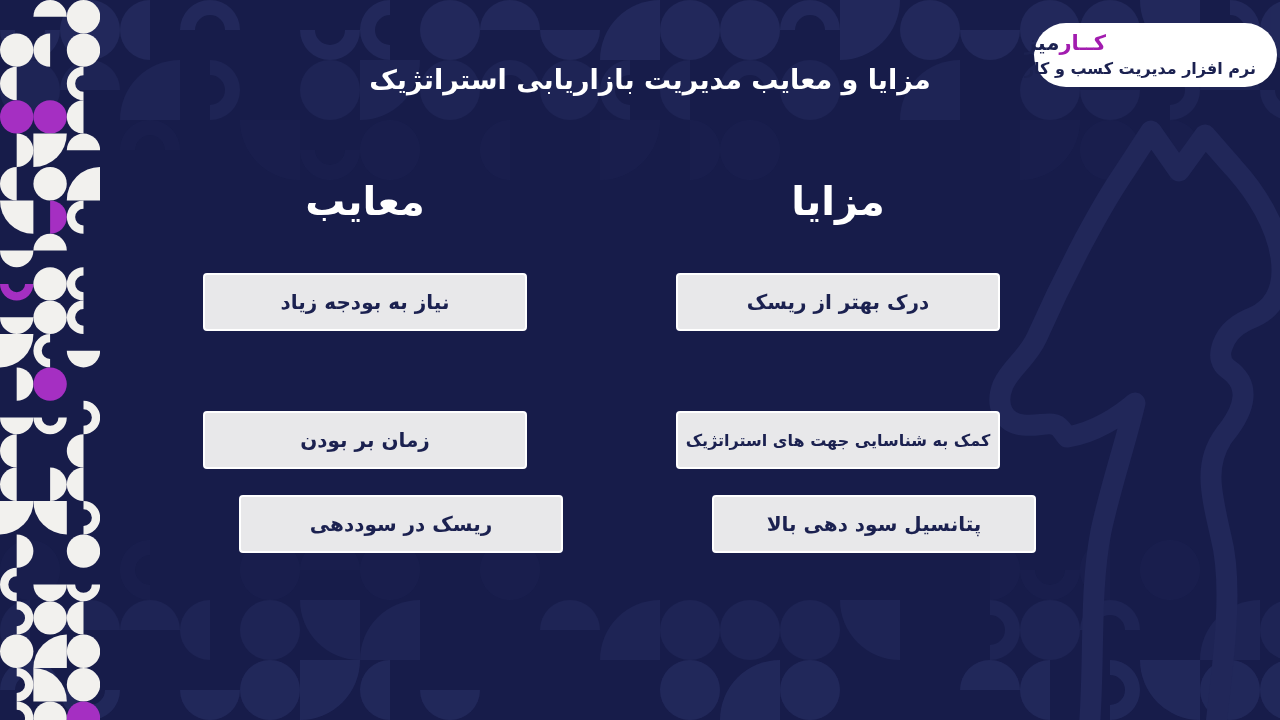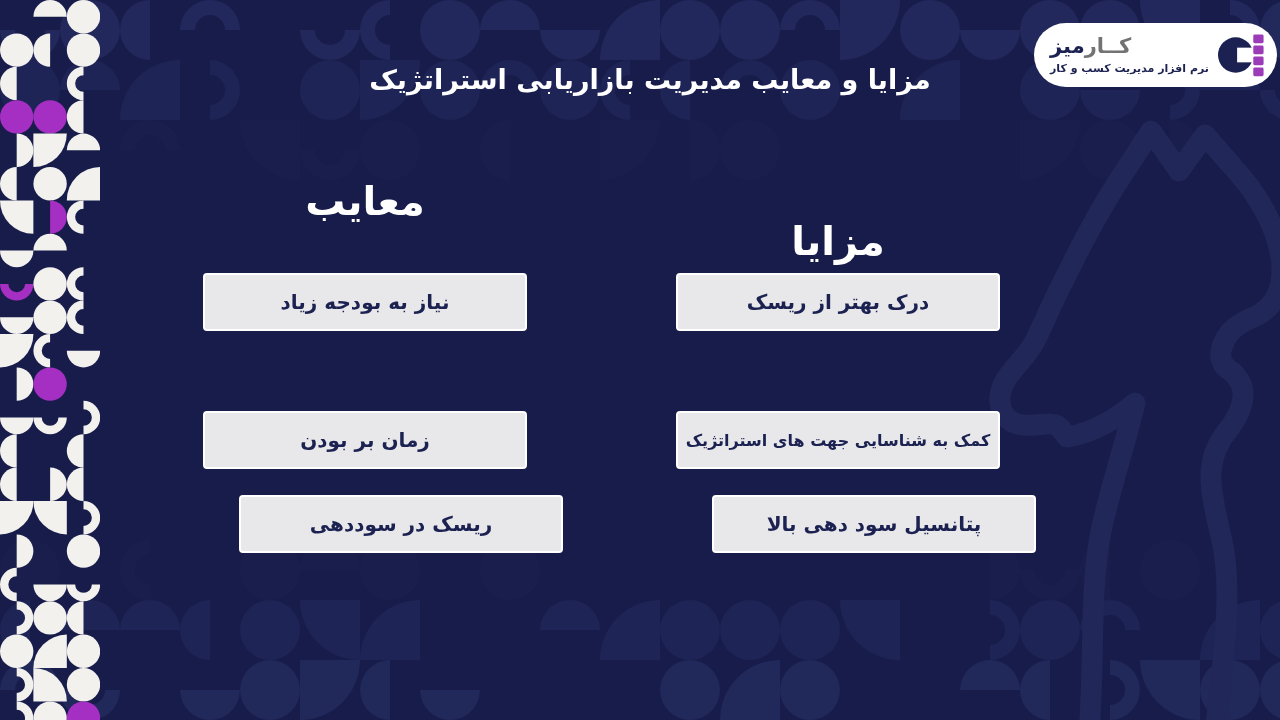--- a/index.html
+++ b/index.html
@@ -21,29 +21,29 @@
     direction:rtl;letter-spacing:0;
   }
   .logo-pill{
     position:absolute;left:1034px;top:23px;width:243px;height:64px;
     background:#ffffff;border-radius:33px;
     display:flex;flex-direction:row;align-items:center;justify-content:flex-end;
     direction:ltr;box-sizing:border-box;padding:4px 12px 4px 16px;gap:9px;
   }
   .logo-text{display:flex;flex-direction:column;align-items:flex-end;direction:rtl;}
   .logo-name{font-size:21px;font-weight:bold;line-height:1.1;direction:rtl;}
-  .logo-name .primary{color:#737373;}
+  .logo-name .primary{color:#a21caf;}
   .logo-name .secondary{color:#1b2150;}
-  .logo-tagline{font-size:11px;font-weight:bold;color:#1b2150;margin-top:3px;white-space:nowrap;}
+  .logo-tagline{font-size:16px;font-weight:bold;color:#1b2150;margin-top:3px;white-space:nowrap;}
   .col-header{
     position:absolute;width:324px;text-align:center;top:178px;
     color:#ffffff;font-size:40px;font-weight:bold;direction:rtl;
   }
   #header-cons{left:203px;}
-  #header-pros{left:676px;margin-top:40px;}
+  #header-pros{left:676px;}
   .item-box{
     position:absolute;width:324px;height:58px;box-sizing:border-box;
     background:#e8e8ea;border:2px solid #ffffff;border-radius:4px;
     display:flex;align-items:center;justify-content:center;
     color:#1b2150;font-size:20px;font-weight:bold;direction:rtl;
     text-align:center;
   }
   .item-box.small{font-size:16px;}
   .col-cons{left:203px;}
   .col-pros{left:676px;}

